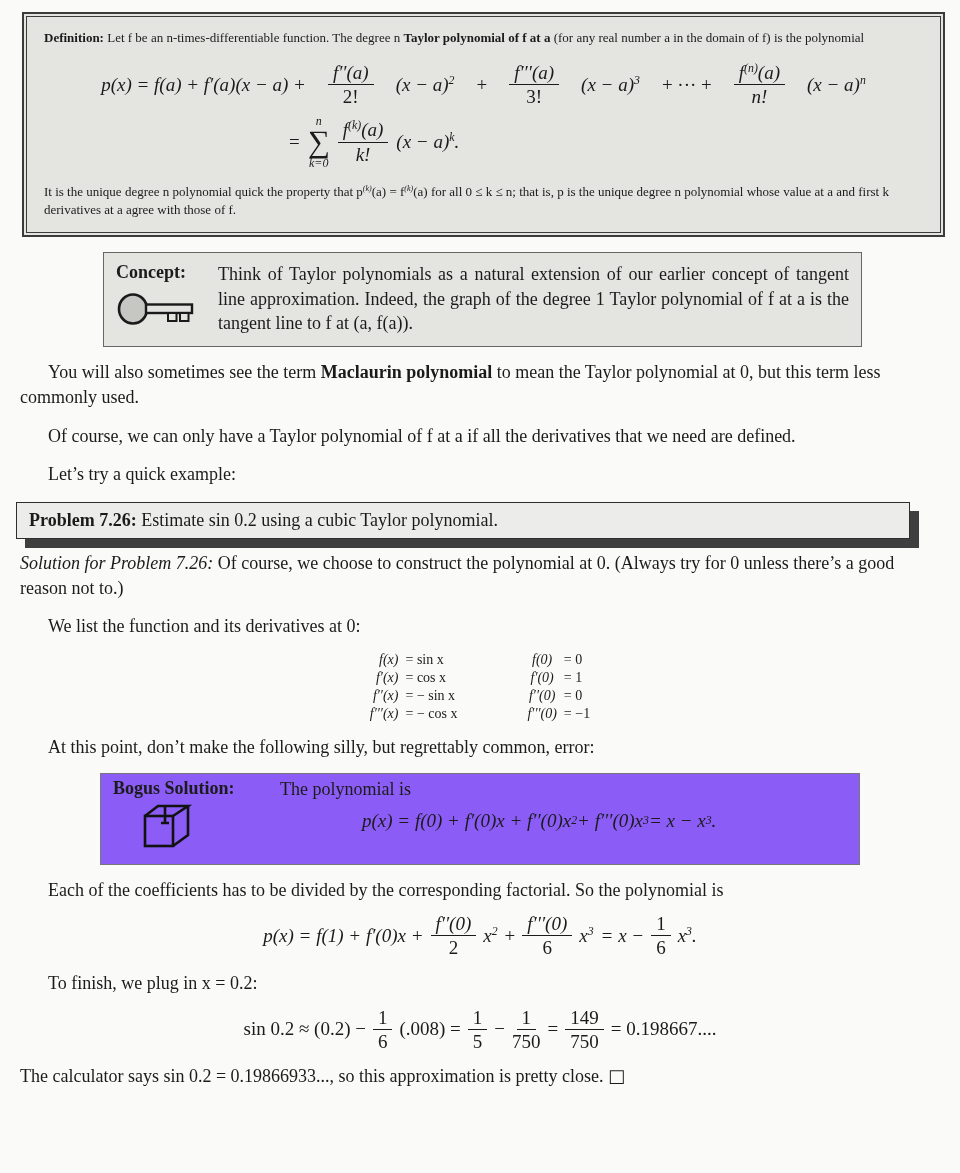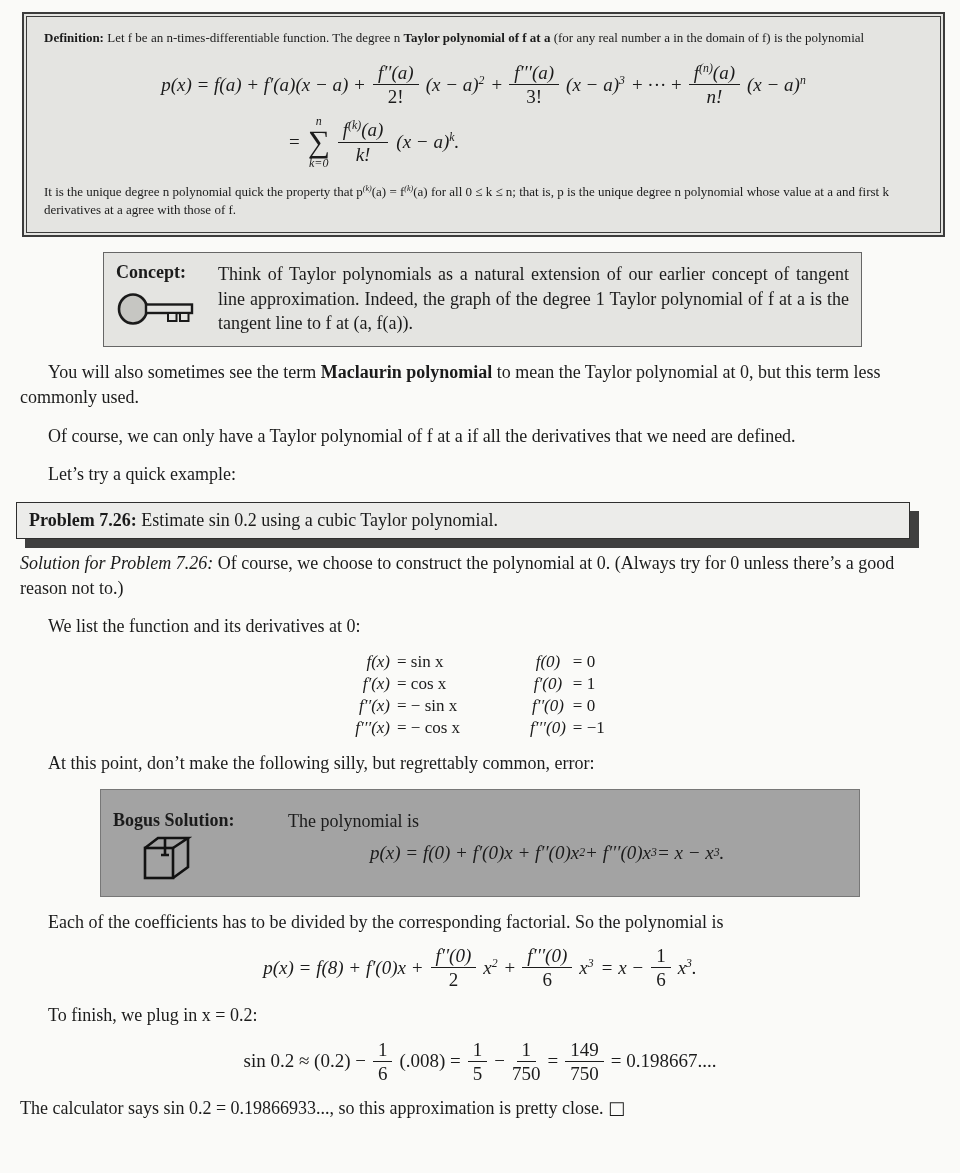--- a/index.html
+++ b/index.html
@@ -9,21 +9,21 @@
     font-family:"Liberation Serif","DejaVu Serif",serif;
     font-size:18px;
   }
   .it{font-style:italic;}
   b{font-weight:bold;}
   sup{font-size:62%;line-height:0;}
   
   .def-box{margin:12px 15px 0 22px;border:2px solid #3c3c3c;background:#e4e4e1;}
   .def-inner{border:1px solid #3c3c3c;margin:2px;padding:12px 17px 13px;}
   .def-intro,.def-outro{margin:0;line-height:1.38;font-size:13px;}
-  .frow{display:flex;align-items:center;justify-content:center;gap:7px;margin:15px 0 4px;font-size:19px;}
+  .frow{display:flex;align-items:center;justify-content:center;gap:22px;margin:15px 0 4px;font-size:19px;}
   .frow2{display:flex;align-items:center;gap:8px;margin:8px 0 14px 245px;font-size:19px;}
   .frac{display:inline-flex;flex-direction:column;align-items:center;}
   .frac .num{padding:0 5px 1px;border-bottom:1.5px solid #1b1b1b;line-height:1.12;white-space:nowrap;}
   .frac .den{line-height:1.12;padding-top:1px;white-space:nowrap;}
   .sum{display:inline-flex;flex-direction:column;align-items:center;line-height:1;}
   .sum-top,.sum-bot{font-size:12px;line-height:1;}
   .sigma{font-size:31px;line-height:.95;}
   .term{white-space:nowrap;}
   
   .concept-box{margin:15px 98px 0 103px;border:1.5px solid #666;background:#e4e4e1;
@@ -31,27 +31,27 @@
   .concept-left{width:98px;flex:none;}
   .concept-text{flex:1;line-height:1.38;text-align:justify;}
   
   .para{margin:13px 20px 0;line-height:1.4;}
   .indent{text-indent:28px;}
   
   .problem-box{margin:15px 50px 0 16px;border:1.5px solid #2e2e2e;background:#ececea;
     padding:7px 12px;box-shadow:9px 9px 0 0 #3f3f3f;}
   
   .deriv-table{display:grid;grid-template-columns:max-content max-content max-content max-content;
-    justify-content:center;row-gap:2px;margin:12px 0 0;font-size:17px;}
+    justify-content:center;row-gap:2px;margin:12px 0 0;font-size:14px;}
   .dc1{text-align:right;}
   .dc2{text-align:left;padding-left:7px;}
   .dc3{text-align:center;padding-left:70px;}
   
-  .bogus-box{margin:13px 100px 0 100px;border:1.5px solid #777;background:#a3a3a3;
-    display:flex;gap:8px;padding:20px 12px 11px;}
+  .bogus-box{margin:13px 100px 0 100px;border:1.5px solid #777;background:#8b5cf6;
+    display:flex;gap:0;padding:4px 12px 11px;}
   .bogus-left{width:165px;flex:none;}
   .bogus-left svg{margin:4px 0 0 28px;display:block;}
   .bogus-content{flex:1;}
   .bogus-intro{margin:1px 0 0 2px;}
   .bogus-formula{display:flex;align-items:center;margin:10px 0 0 84px;font-size:19px;}
   
   .cformula{display:flex;align-items:center;justify-content:center;gap:7px;margin:10px 0 0;font-size:19px;}
   .closing{margin:11px 20px 0;line-height:1.4;}
   .qed{font-family:"DejaVu Serif","DejaVu Sans",serif;}
   .key-svg{margin-top:7px;}
@@ -173,21 +173,21 @@
         <span> = x − x</span>
         <sup>3</sup>
         <span>.</span>
       </div>
   </div>
 </div>
 
 <p class="para indent">Each of the coefficients has to be divided by the corresponding factorial. So the polynomial is</p>
 
 <div class="cformula">
-  <span class="it">p(x) = f(8) + f′(0)x +</span>
+  <span class="it">p(x) = f(1) + f′(0)x +</span>
   <span class="frac">
       <span class="num it">f′′(0)</span>
       <span class="den">2</span>
     </span>
   <span class="it term"><span>x</span><sup>2</sup></span>
   <span>+</span>
   <span class="frac">
       <span class="num it">f′′′(0)</span>
       <span class="den">6</span>
     </span>

